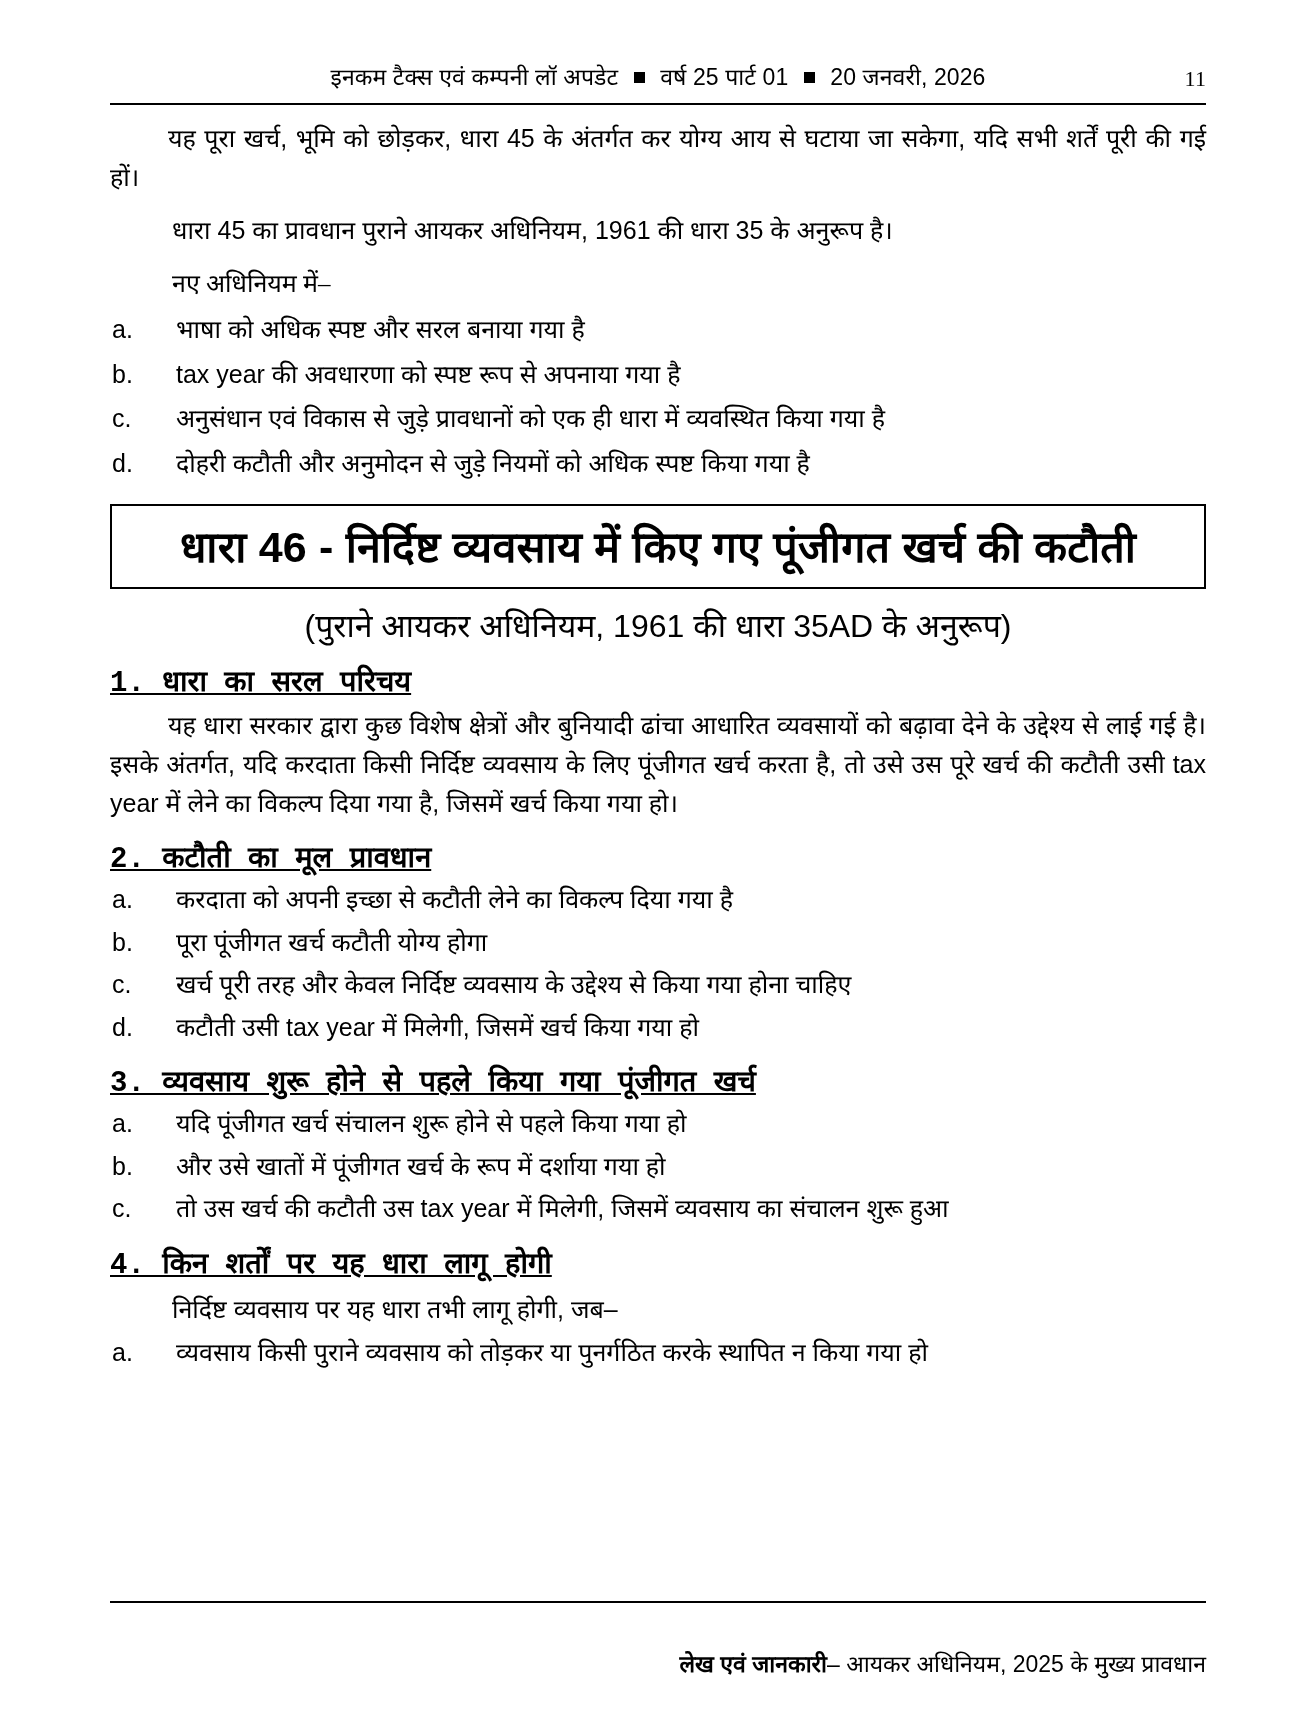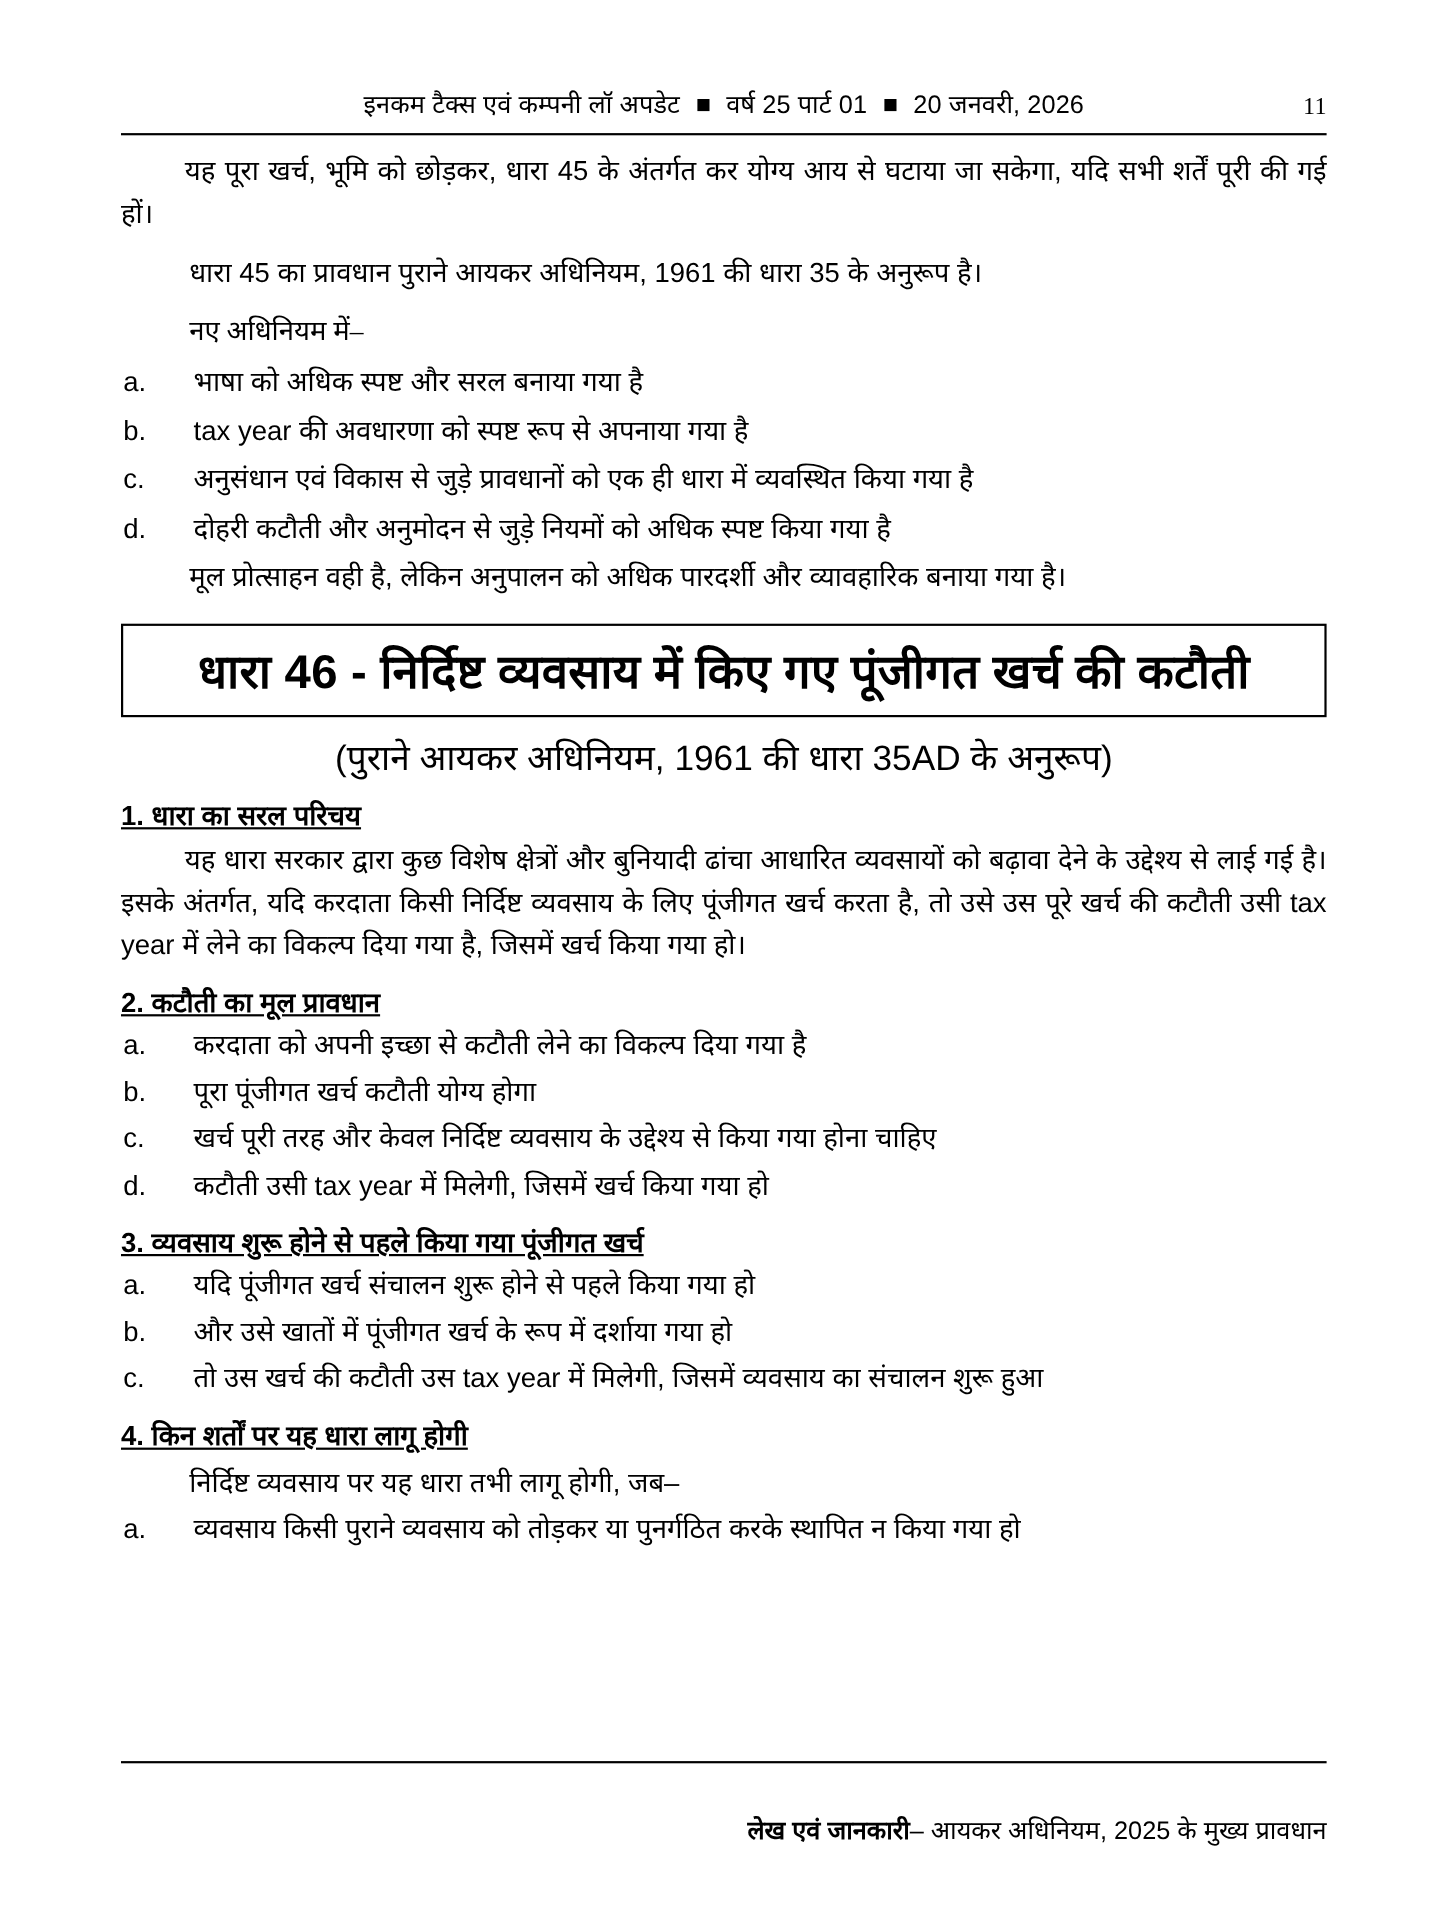--- a/index.html
+++ b/index.html
@@ -11,21 +11,21 @@
     width: 1316px;
     height: 1733px;
     font-family: "Liberation Serif", serif;
     color: #000000;
     position: relative;
   }
   .page {
     width: 1316px;
     height: 1733px;
     box-sizing: border-box;
-    padding: 78px 110px 0 110px;
+    padding: 60px 110px 0 110px;
     position: relative;
   }
   
   .header-row {
     display: flex;
     align-items: baseline;
     justify-content: center;
     position: relative;
     font-family: "Liberation Sans", sans-serif;
     font-size: 23px;
@@ -109,22 +109,22 @@
     margin: 22px 0 0 0;
     padding: 10px 6px 12px 6px;
     text-align: center;
     font-family: "Liberation Sans", sans-serif;
     font-size: 43px;
     font-weight: bold;
     letter-spacing: 0.2px;
   }
   
   .sec-heading {
-    font-family: Liberation Sans, sans-serif;
-    font-size: 25px;
+    font-family: Liberation Mono, monospace;
+    font-size: 29px;
     font-weight: bold;
     text-decoration: underline;
     margin: 14px 0 2px 0;
   }
   
   .footer {
     position: absolute;
     left: 110px;
     right: 110px;
     bottom: 54px;
@@ -176,21 +176,20 @@
     <div class="list-item">
       <span class="li-marker">c.</span>
       <span class="li-text">अनुसंधान एवं विकास से जुड़े प्रावधानों को एक ही धारा में व्यवस्थित किया गया है</span>
     </div>
     <div class="list-item">
       <span class="li-marker">d.</span>
       <span class="li-text">दोहरी कटौती और अनुमोदन से जुड़े नियमों को अधिक स्पष्ट किया गया है</span>
     </div>
   </div>
 
-  <p class="para left-indent" style="margin-top:6px;">मूल प्रोत्साहन वही है, लेकिन अनुपालन को अधिक पारदर्शी और व्यावहारिक बनाया गया है।</p>
 
   <div class="box-heading">धारा 46 - निर्दिष्ट व्यवसाय में किए गए पूंजीगत खर्च की कटौती</div>
 
   <div class="sub-note">(पुराने आयकर अधिनियम, 1961 की धारा 35AD के अनुरूप)</div>
 
   <div class="sec-heading">1. धारा का सरल परिचय</div>
   <p class="para indent" style="margin-top:6px;">यह धारा सरकार द्वारा कुछ विशेष क्षेत्रों और बुनियादी ढांचा आधारित व्यवसायों को बढ़ावा देने के उद्देश्य से लाई गई है। इसके अंतर्गत, यदि करदाता किसी निर्दिष्ट व्यवसाय के लिए पूंजीगत खर्च करता है, तो उसे उस पूरे खर्च की कटौती उसी tax year में लेने का विकल्प दिया गया है, जिसमें खर्च किया गया हो।</p>
 
   <div class="sec-heading">2. कटौती का मूल प्रावधान</div>
   <div class="list tight">

